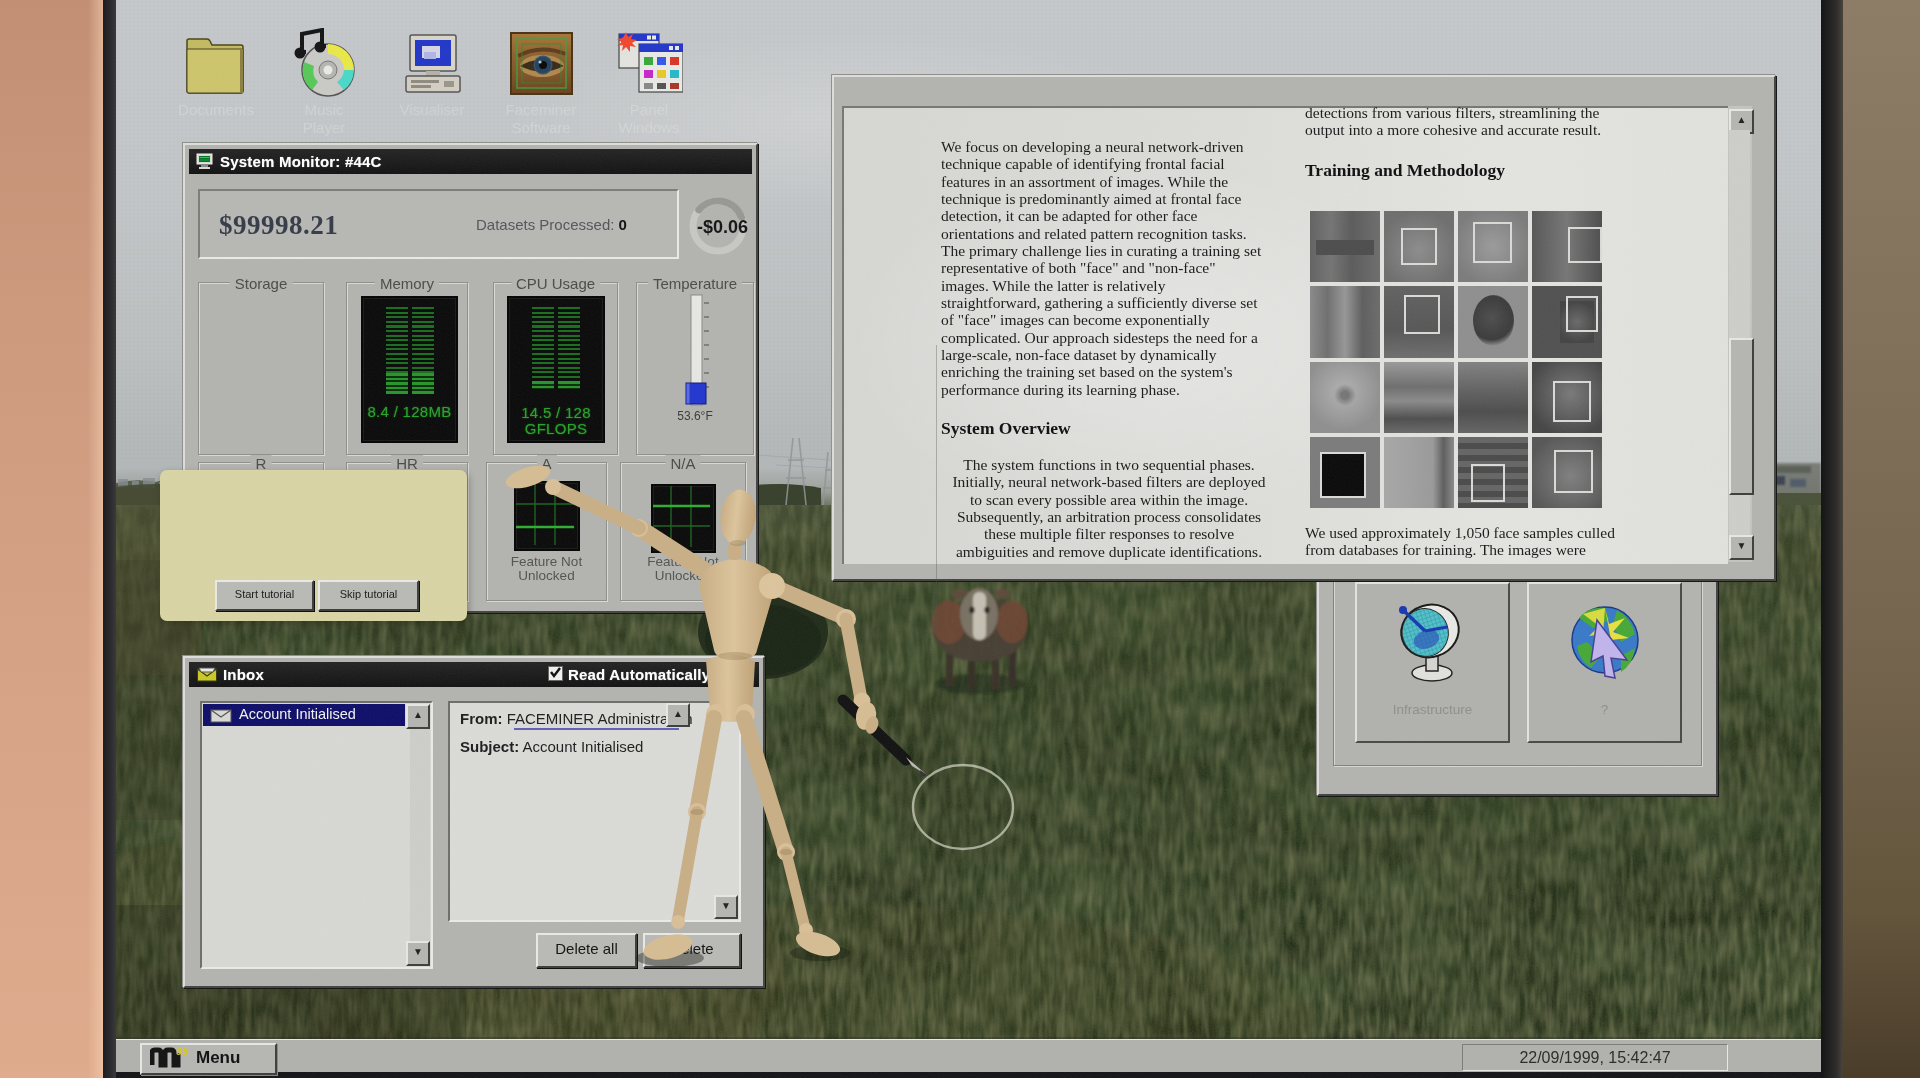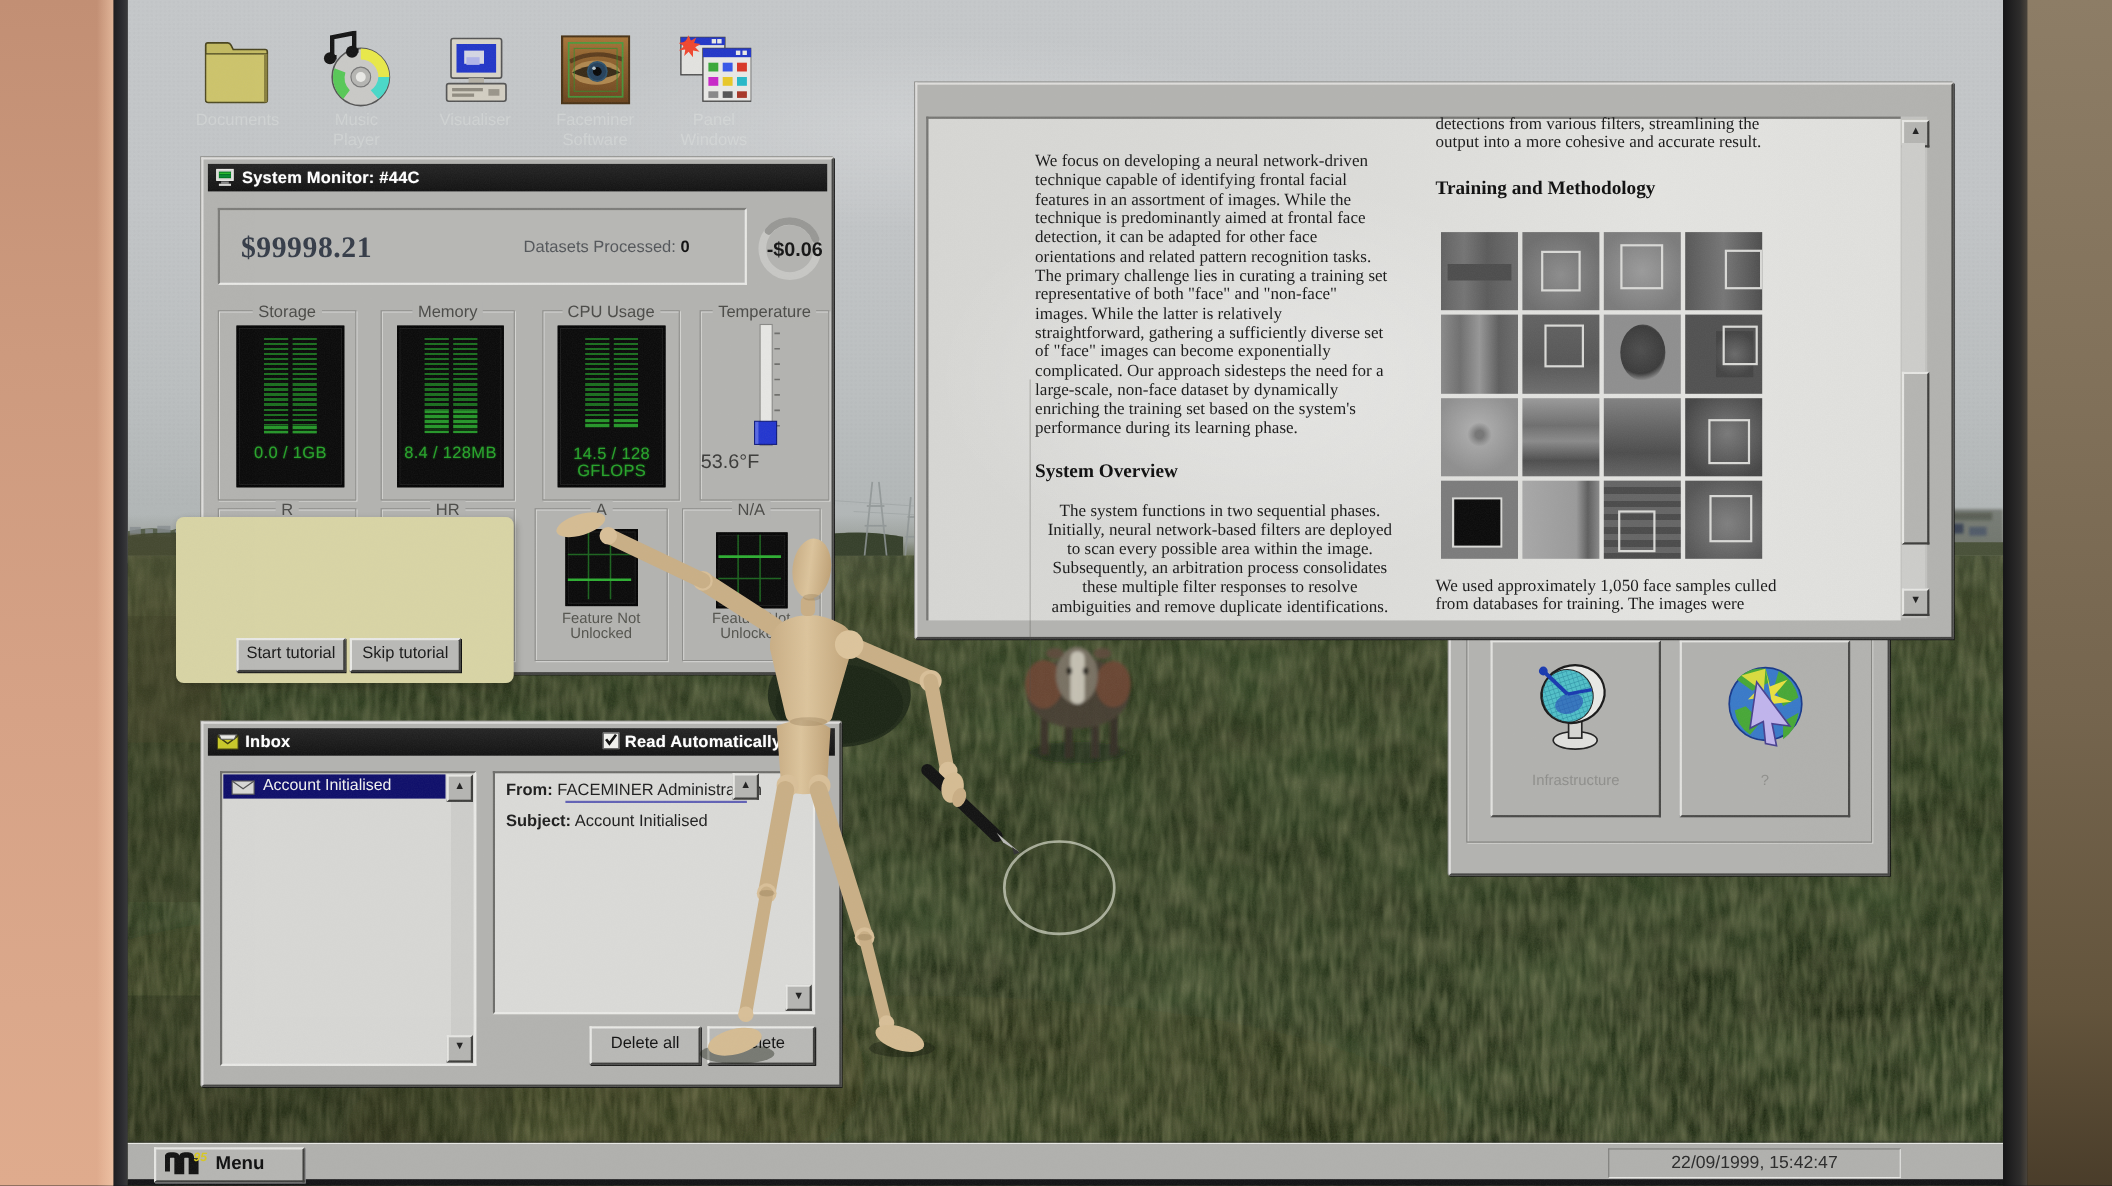--- a/index.html
+++ b/index.html
@@ -63,21 +63,21 @@
   .bbright{position:absolute;left:50%;transform:translateX(-50%);width:48px;display:flex;justify-content:space-between;}
   .bbcol{width:22px;background:repeating-linear-gradient(180deg,#27962b 0 2.6px,#0e2e0e 2.6px 4.6px);}
   
   #tip{left:160px;top:470px;width:307px;height:151px;background:#d8d4a5;border-radius:7px;z-index:30;
     box-shadow:2px 3px 7px rgba(20,20,10,.3);}
   #tiptext{position:absolute;left:10px;right:10px;top:24px;text-align:center;
     font-size:16.5px;line-height:27px;color:#63635c;}
   .tipbtn{position:absolute;top:110px;height:27px;background:#b9b9b6;color:#1a1a1a;
     border-top:2px solid #e8e8e5;border-left:2px solid #e8e8e5;
     border-right:2px solid #3f3f3d;border-bottom:2px solid #3f3f3d;
-    box-shadow:1px 1px 0 #0e0e0e;font-size:15px;text-align:center;line-height:24px;}
+    box-shadow:1px 1px 0 #0e0e0e;font-size:11px;text-align:center;line-height:24px;}
 
   
   #inbox{left:183px;top:656px;width:578px;height:328px;z-index:10;}
   #ib-list{position:absolute;left:15px;top:43px;width:229px;height:264px;background:#d7d7d4;
     border-top:2px solid #6e6e6b;border-left:2px solid #6e6e6b;
     border-right:2px solid #e9e9e6;border-bottom:2px solid #e9e9e6;}
   #ib-sel{position:absolute;left:1px;top:1px;width:202px;height:22px;background:#10106b;}
   #ib-seltxt{position:absolute;left:37px;top:3px;color:#f2f2f0;font-size:14.5px;}
   .sb{position:absolute;background:#b5b5b2;
     border-top:2px solid #e6e6e3;border-left:2px solid #e6e6e3;
@@ -161,31 +161,20 @@
   <div id="sm-cash">$99998.21</div>
   <div id="sm-data">Datasets Processed: <b style="color:#111">0</b></div>
   <svg style="position:absolute;left:502px;top:50px" width="62" height="62" viewBox="0 0 62 62">
     <circle cx="31" cy="31" r="25" fill="none" stroke="#c7c7c4" stroke-width="7"></circle>
     <path d="M 11.8 14.9 A 25 25 0 0 1 54.5 22.4" fill="none" stroke="#989895" stroke-width="7" stroke-linecap="round"></path>
   </svg>
   <div id="sm-ring-txt">-$0.06</div>
 
   <div class="sm-fs fs" style="left:13px;width:124px;">
     <div class="leg" style="left:50%">Storage</div>
-    <div class="screen abs" style="left:16px;top:13px;width:94px;height:143px;">
-      <div class="bars" style="top:9px;height:80px;">
-          <div class="bcol"></div>
-          <div class="bcol"></div>
-        </div>
-      <div class="bbright" style="top:89px;height:7px;">
-          <div class="bbcol"></div>
-          <div class="bbcol"></div>
-        </div>
-      <div class="gtext" style="position:absolute;left:0;right:0;top:105px;">0.0 / 1GB</div>
-    </div>
   </div>
   <div class="sm-fs fs" style="left:161px;width:120px;">
     <div class="leg" style="left:50%">Memory</div>
     <div class="screen abs" style="left:14px;top:13px;width:93px;height:143px;">
       <div class="bars" style="top:9px;height:66px;">
           <div class="bcol"></div>
           <div class="bcol"></div>
         </div>
       <div class="bbright" style="top:75px;height:21px;">
           <div class="bbcol"></div>
@@ -217,21 +206,21 @@
           <line x1="41" y1="26" x2="46" y2="26"></line>
         <line x1="41" y1="40" x2="46" y2="40"></line>
           <line x1="41" y1="54" x2="46" y2="54"></line>
         <line x1="41" y1="68" x2="46" y2="68"></line>
           <line x1="41" y1="82" x2="46" y2="82"></line>
         <line x1="41" y1="96" x2="46" y2="96"></line>
       </g>
       <rect x="23" y="92" width="20" height="21" fill="#2437cf" stroke="#101a7a" stroke-width="1"></rect>
       <rect x="23.5" y="92.5" width="3" height="20" fill="#5a6ae2"></rect>
     </svg>
-    <div style="position:absolute;left:0;width:100%;top:126px;text-align:left;font-size:18px;color:#3c3c3a;">53.6°F</div>
+    <div style="position:absolute;left:0;width:100%;top:126px;text-align:center;font-size:12px;color:#3c3c3a;">53.6°F</div>
   </div>
 
   <div class="sm-fs2 fs" style="left:13px;width:124px;">
     <div class="leg" style="left:50%">R</div>
   </div>
   <div class="sm-fs2 fs" style="left:161px;width:120px;">
     <div class="leg" style="left:50%">HR</div>
   </div>
   <div class="sm-fs2 fs" style="left:301px;width:119px;">
     <div class="leg" style="left:50%">A</div>

